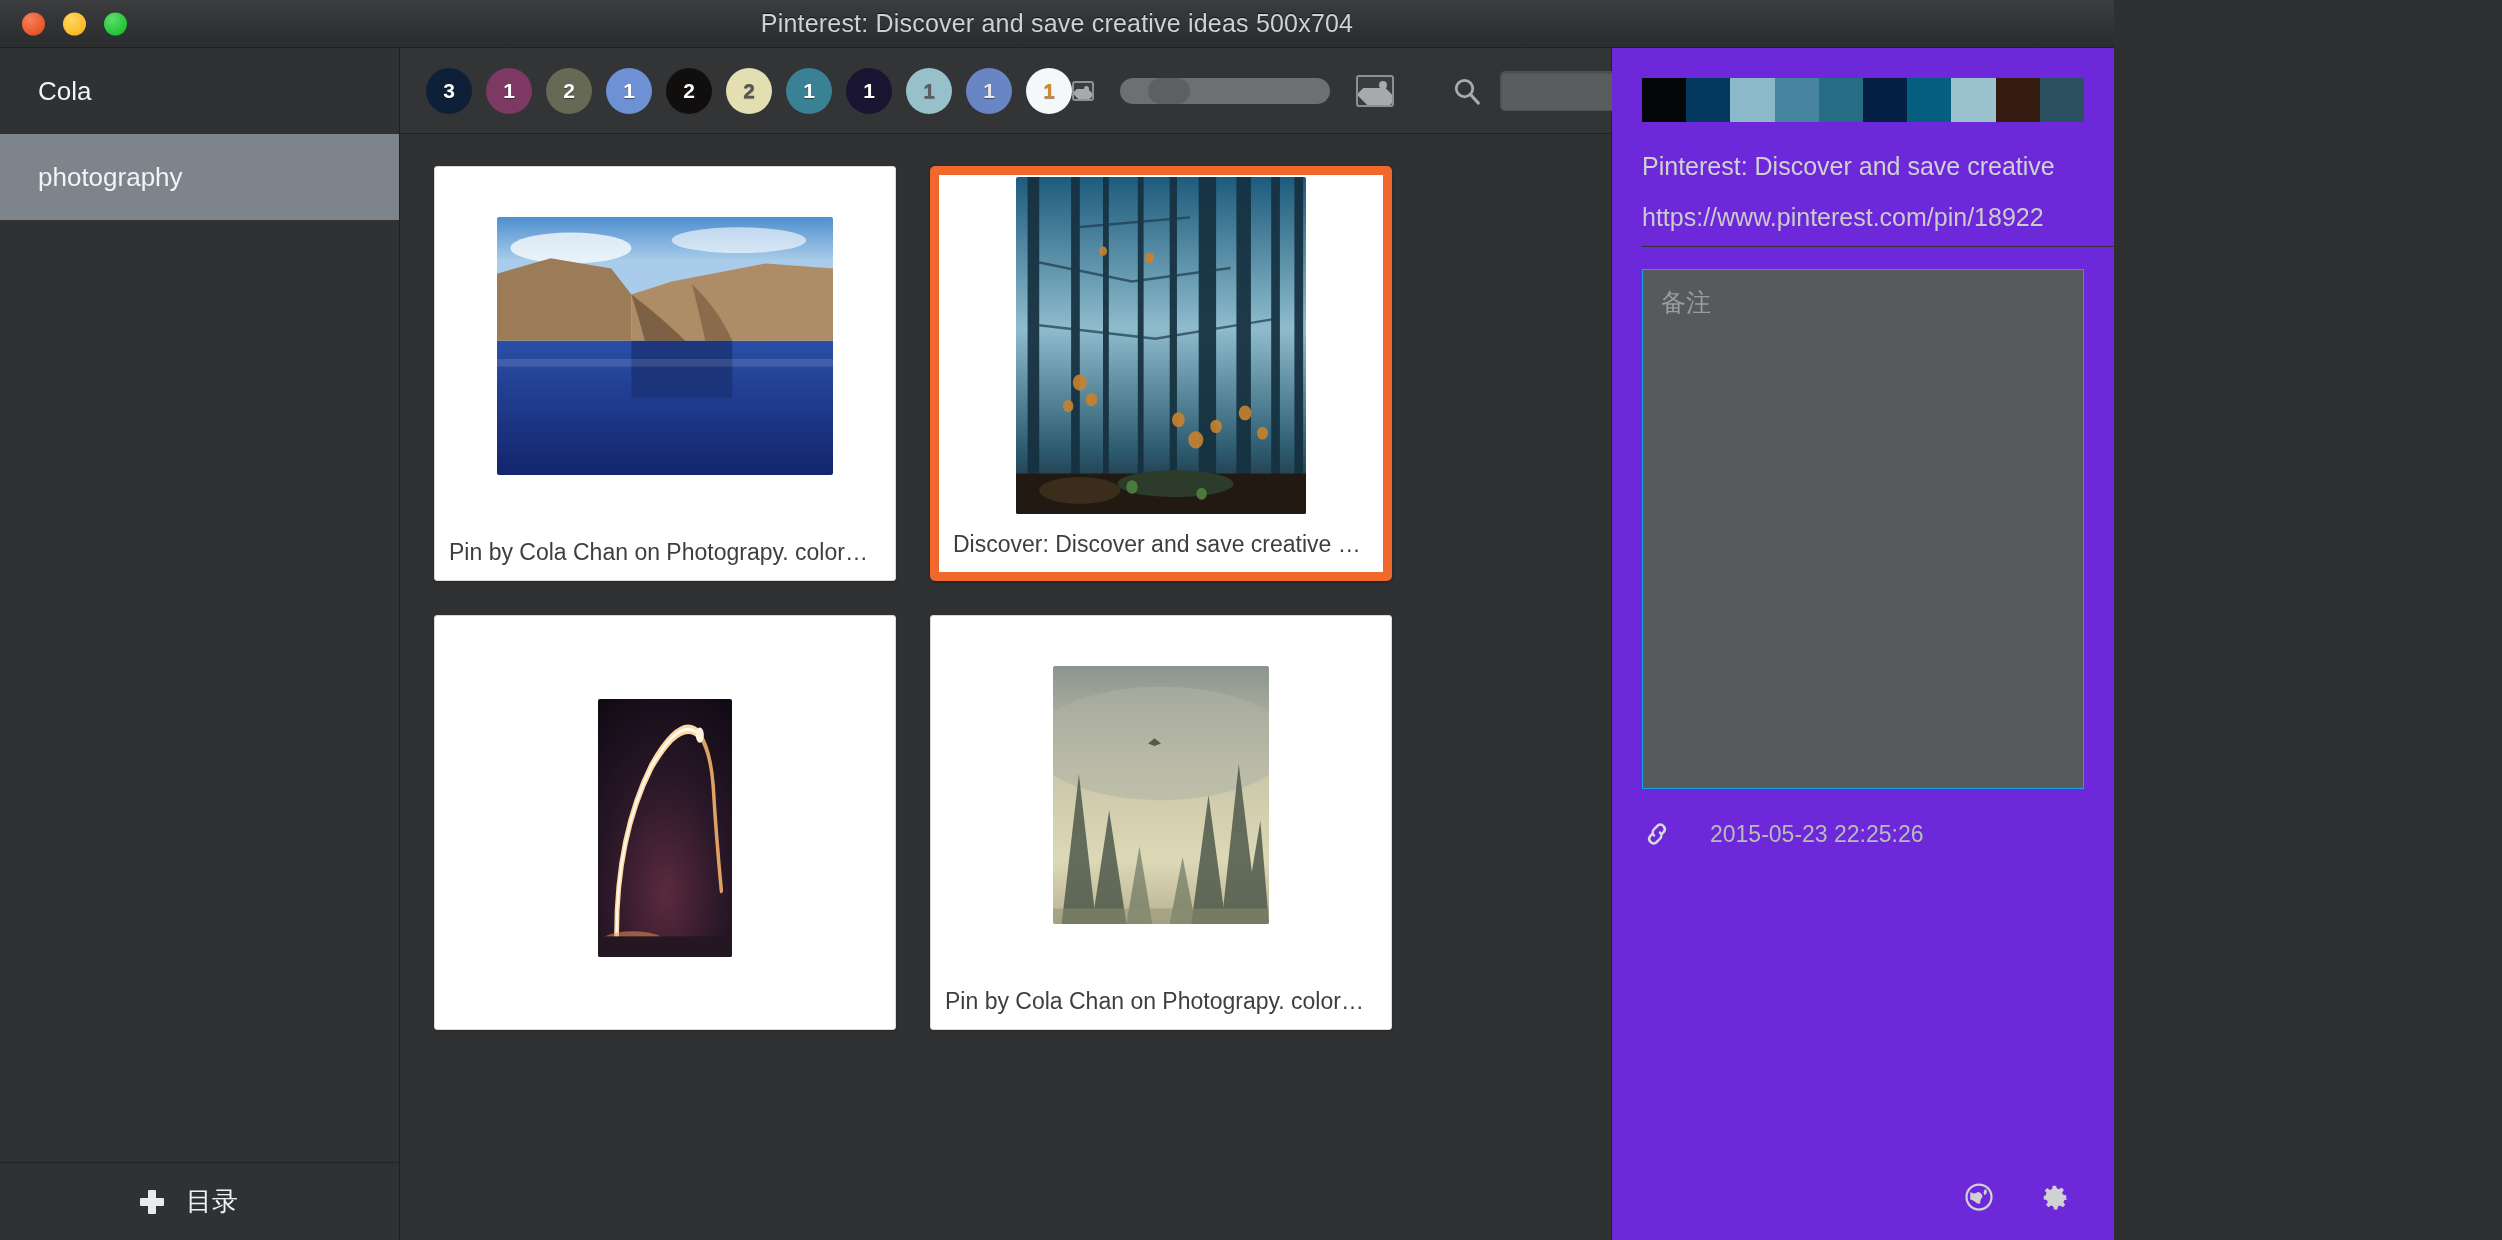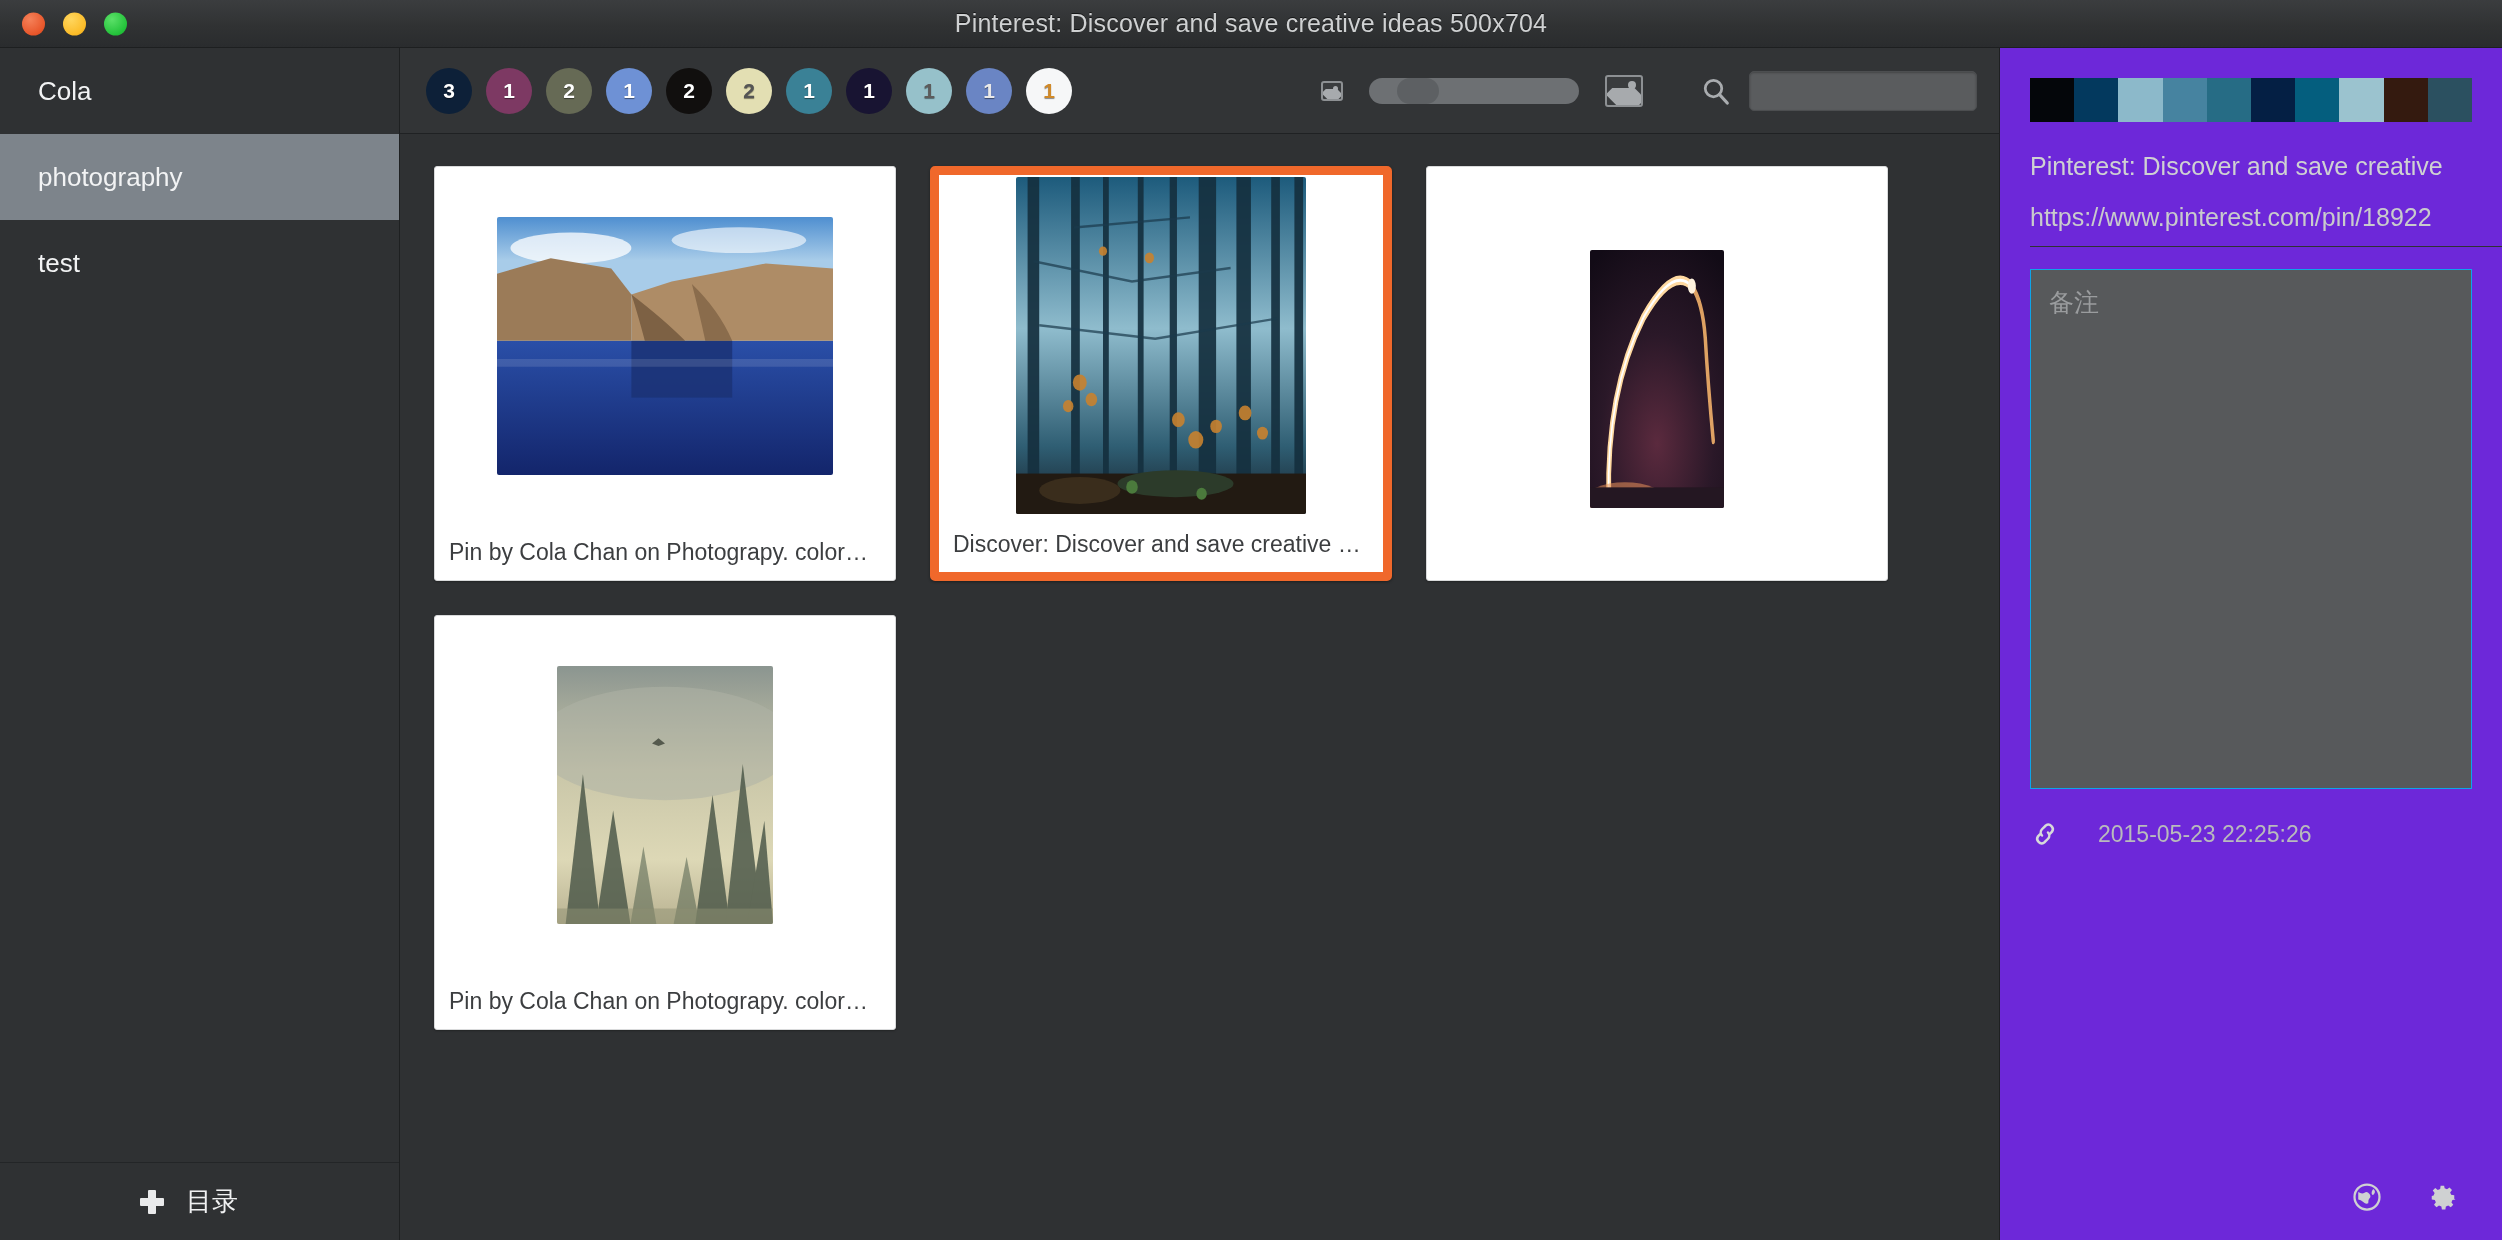--- a/index.html
+++ b/index.html
@@ -6,21 +6,21 @@
   html, body {
     width: 2502px; height: 1240px;
     font-family: "Liberation Sans", sans-serif;
     background: #2d2f31;
     overflow: hidden;
   }
 
   
   #app {
     position: relative;
-    width: 2502px; height: 1240px;
+    width: 2114px; height: 1240px;
     background: #2d2f31;
     display: flex; flex-direction: column;
   }
   #titlebar {
     position: relative;
     height: 48px; flex: 0 0 48px;
     background: linear-gradient(to bottom, #3b3d3f 0%, #303233 55%, #2a2c2e 100%);
     border-bottom: 1px solid #1d1f20;
     display: flex; align-items: center; justify-content: center;
   }
@@ -228,23 +228,20 @@
 
   <div id="body">
 
     <div id="sidebar">
       <div id="sidebar-list">
           <div class="side-item">
             <span>Cola</span>
           </div>
           <div class="side-item selected">
             <span>photography</span>
-          </div>
-          <div class="side-item">
-            <span>test</span>
           </div>
         </div>
       <div id="sidebar-footer">
         <span class="plus"></span>
         <span class="lbl">目录</span>
       </div>
     </div>
 
     <div id="center">
 

